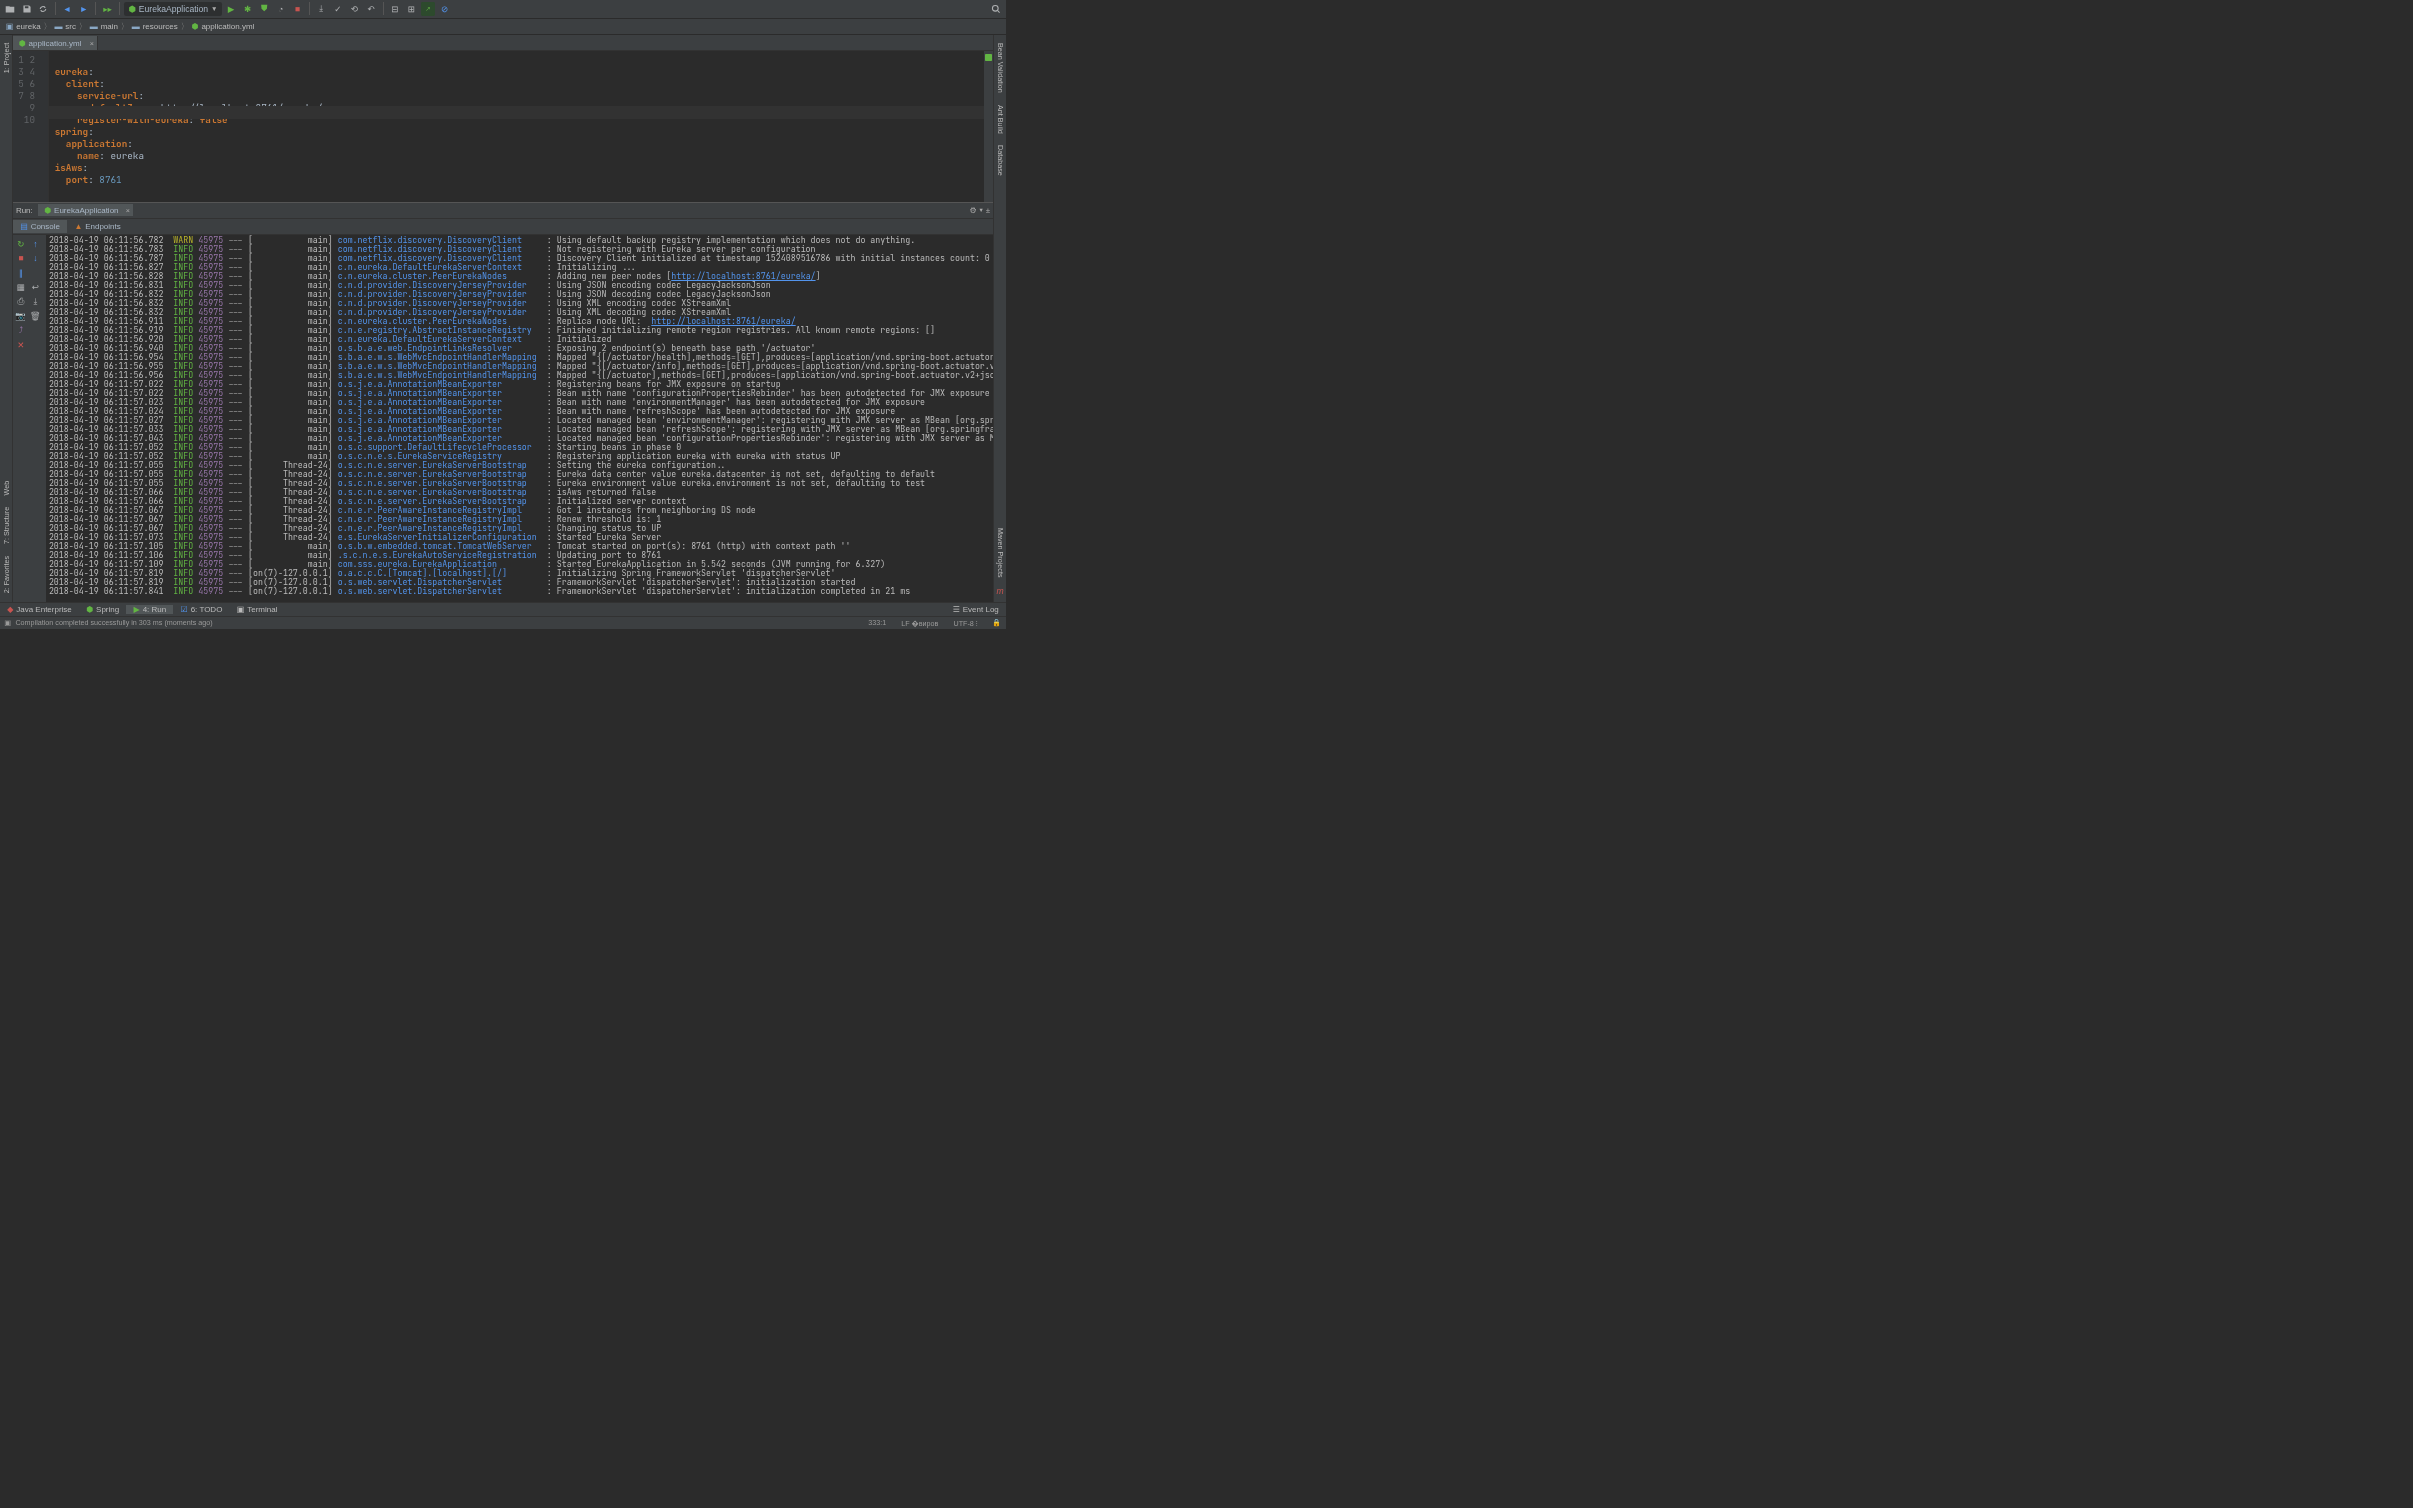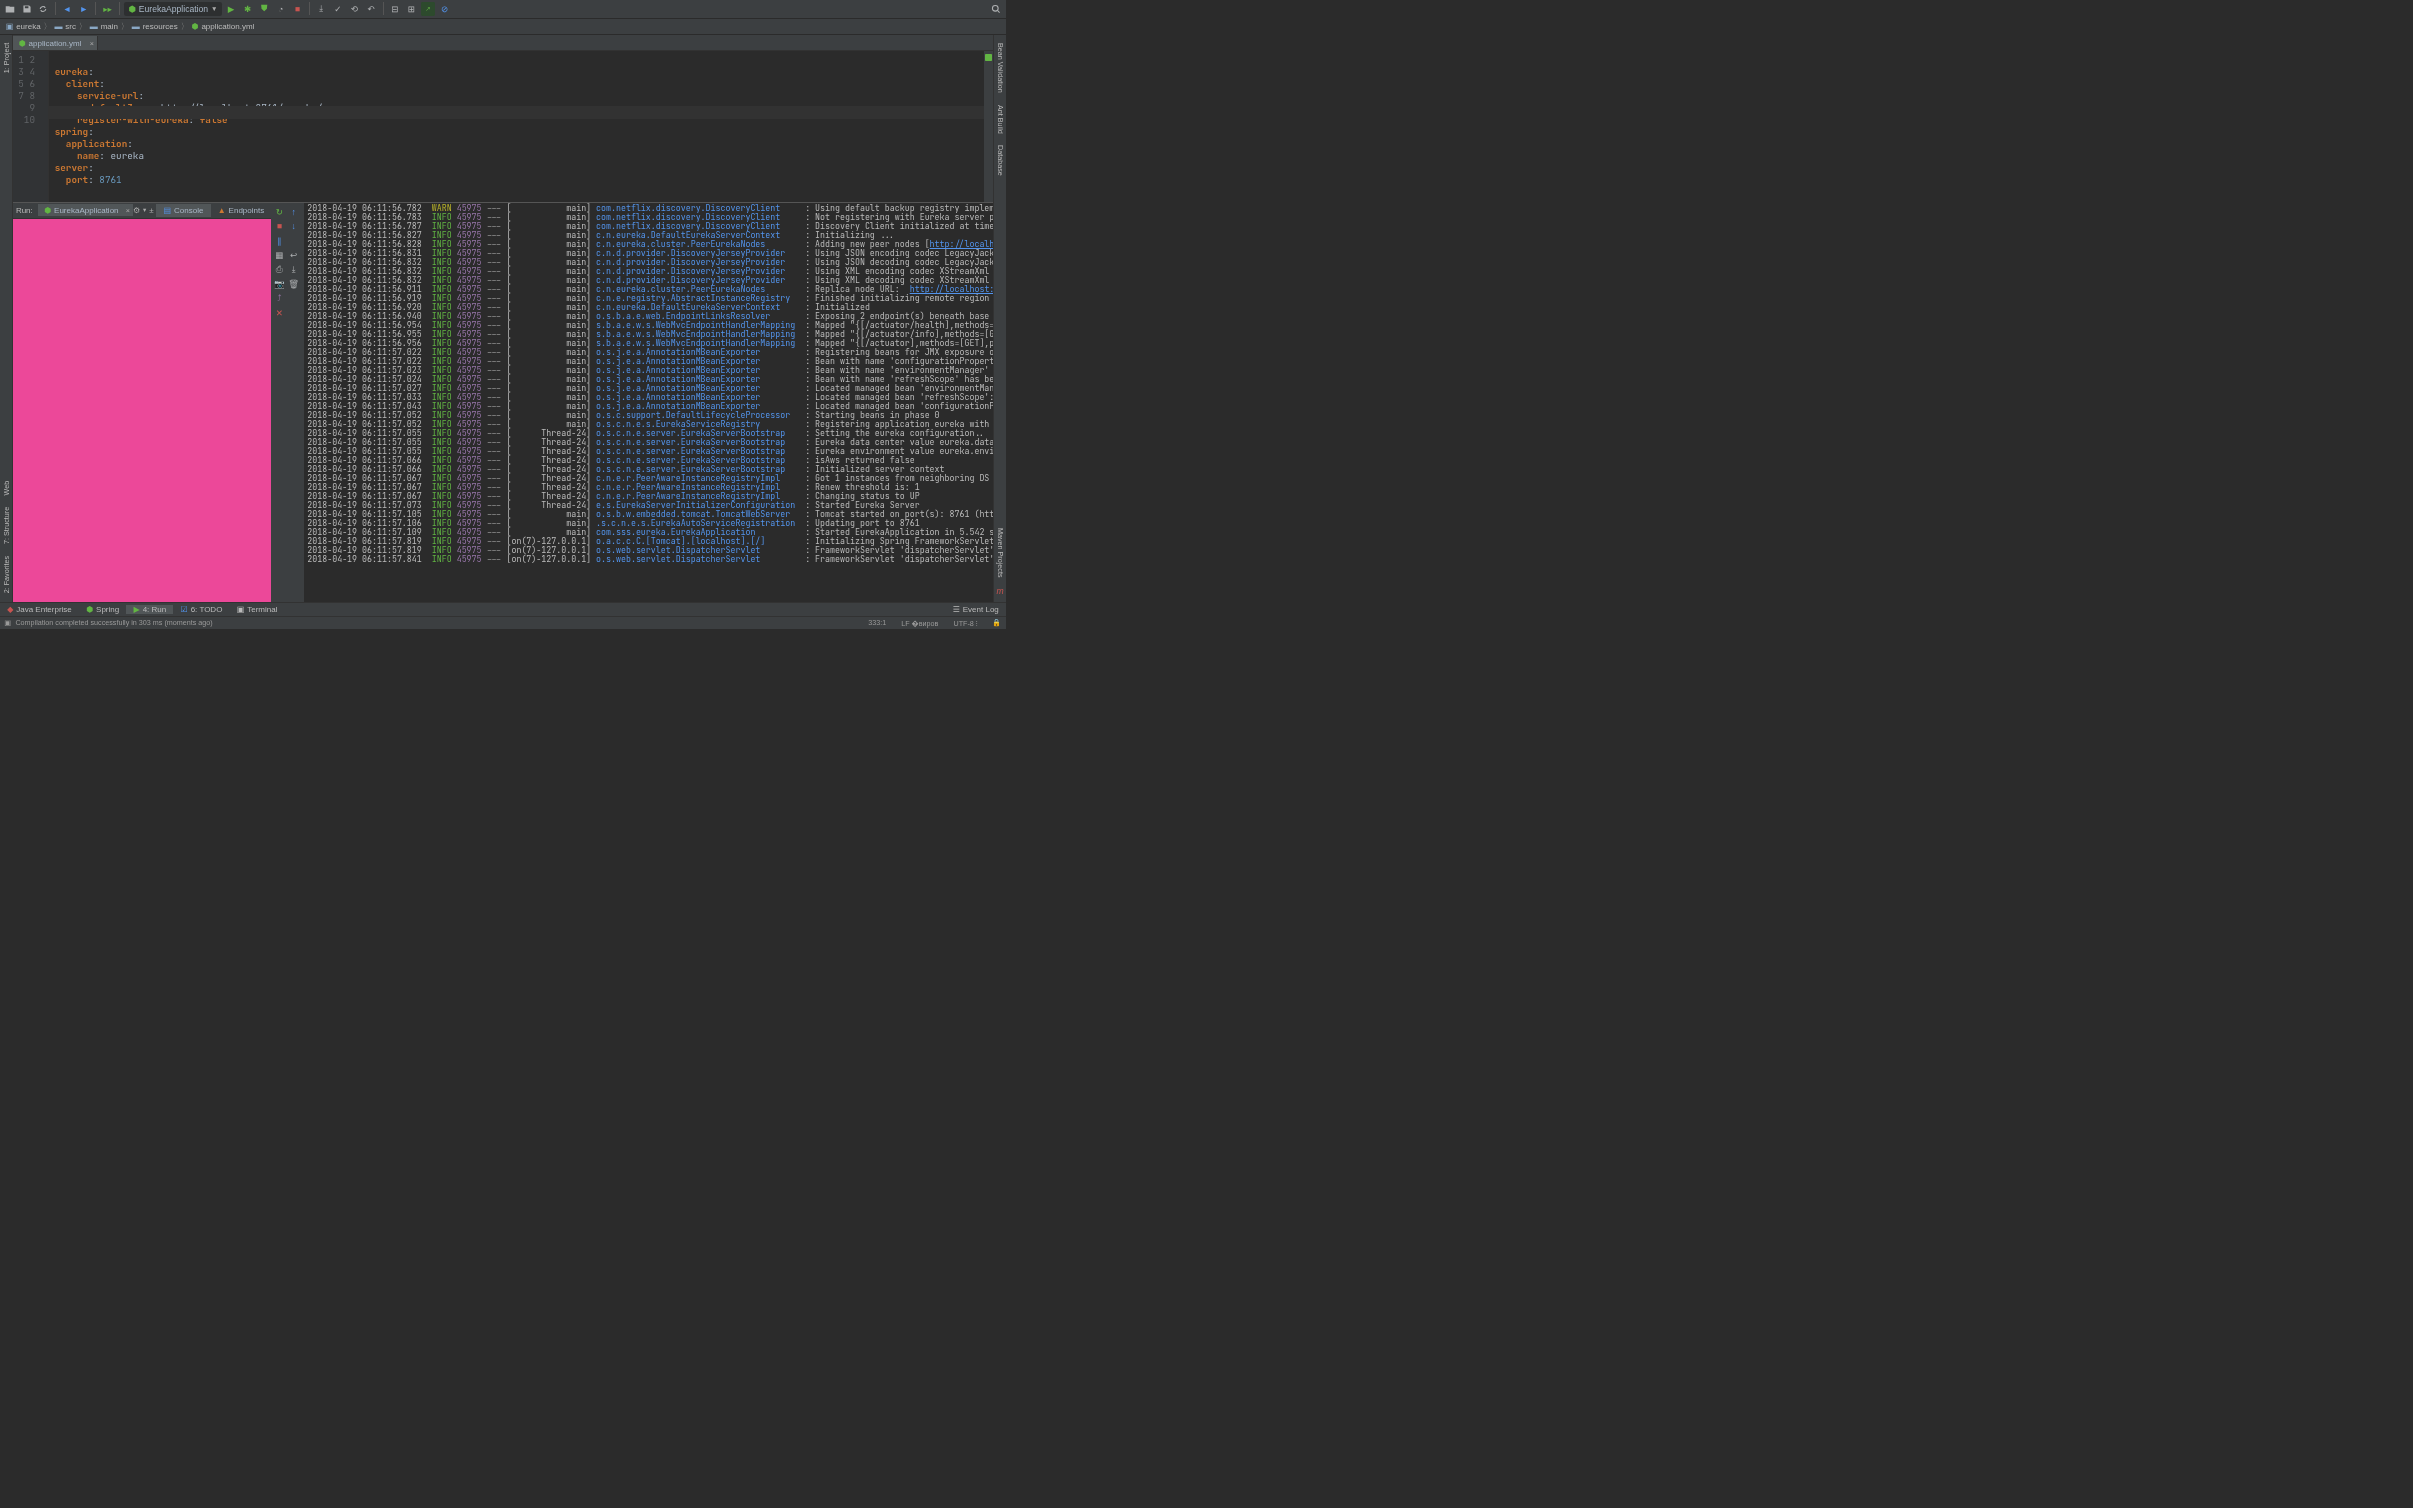--- a/index.html
+++ b/index.html
@@ -26,21 +26,21 @@
 .file-tab .close { position:absolute; right:3.6px; top:2.9px; color:#aaa; cursor:pointer; font-size:7.2px; }
 .editor-split { flex:1; display:flex; flex-direction:column; min-height:0; }
 .code-pane { flex:0 0 auto; display:flex; background:#2b2b2b; font-family:"JetBrains Mono","Consolas",monospace; font-size:9.3px; line-height:12px; position:relative; }
 .gutter { width:36px; background:#313335; text-align:right; padding:2.9px 13px 2.9px 0; color:#606366; border-right:0.7px solid #323232; user-select:none; }
 .code { flex:1; padding:2.9px 5.7px; white-space:pre; position:relative; }
 .k-key { color:#cc7832; font-weight:bold; }
 .k-str { color:#a9b7c6; }
 .k-num { color:#6897bb;text-align:right; }
 .k-bool { color:#cc7832; font-weight:bold; }
 .hl-line { background:#323232; position:absolute; left:0; right:0; height:13.6px; }
-.run-panel { flex:1; display:flex; flex-direction:row; background:#ec4899; border-top:1.4px solid #555; min-height:0; }
+.run-panel { flex:1; display:flex; flex-direction:column; background:#22c55e; border-top:1.4px solid #555; min-height:0; }
 .run-header { height:16px; background:#3c3f41; display:flex; align-items:center; padding:0 2.9px; font-size:8px; border-bottom:0.7px solid #323232; }
 .run-header .rh-lbl { color:#bbb; margin-right:5.7px; }
 .run-header .rh-tab { background:#515658; padding:1.4px 14.4px 1.4px 5.7px; position:relative; display:flex; align-items:center; gap:2.9px; }
 .run-header .rh-tab .c { position:absolute; right:2.9px; color:#aaa; cursor:pointer; font-size:7.2px; }
 .run-header .rh-icons { margin-left:auto; display:flex; gap:2.9px; }
 .run-header .rh-icons span { cursor:pointer; color:#aaa; }
 .sub-tabs { height:16px; background:#3c3f41; display:flex; align-items:center; border-bottom:0.7px solid #323232; }
 .sub-tab { padding:2.2px 7.2px; font-size:8px; display:flex; align-items:center; gap:2.9px; cursor:pointer; }
 .sub-tab.active { background:#515658; }
 .console-wrap { flex:1; display:flex; min-height:0; }
@@ -176,21 +176,21 @@
 10</div>
         <div class="code">
 <div class="hl-line" style="top:55px"></div><span class="k-key">eureka</span><span>:</span>
   <span class="k-key">client</span><span>:</span>
     <span class="k-key">service-url</span><span>:</span>
       <span class="k-key">defaultZone</span><span>: </span><span class="k-str">http://localhost:8761/eureka/</span>
     <span class="k-key">register-with-eureka</span><span>: </span><span class="k-bool">false</span>
 <span class="k-key">spring</span><span>:</span>
   <span class="k-key">application</span><span>:</span>
     <span class="k-key">name</span><span>: </span><span class="k-str">eureka</span>
-<span class="k-key">server</span><span>:</span>
+<span class="k-key">isAws</span><span>:</span>
   <span class="k-key">port</span><span>: </span><span class="k-num">8761</span>
         </div>
         <div style="width:8.6px;background:#3c3f41">
             <div style="width:7.2px;height:7.2px;background:#62b543;margin:2.9px auto;border-radius:0.7px"></div>
           </div>
       </div>
 
       <div class="run-panel">
         <div class="run-header">
           <span class="rh-lbl">Run:</span>

